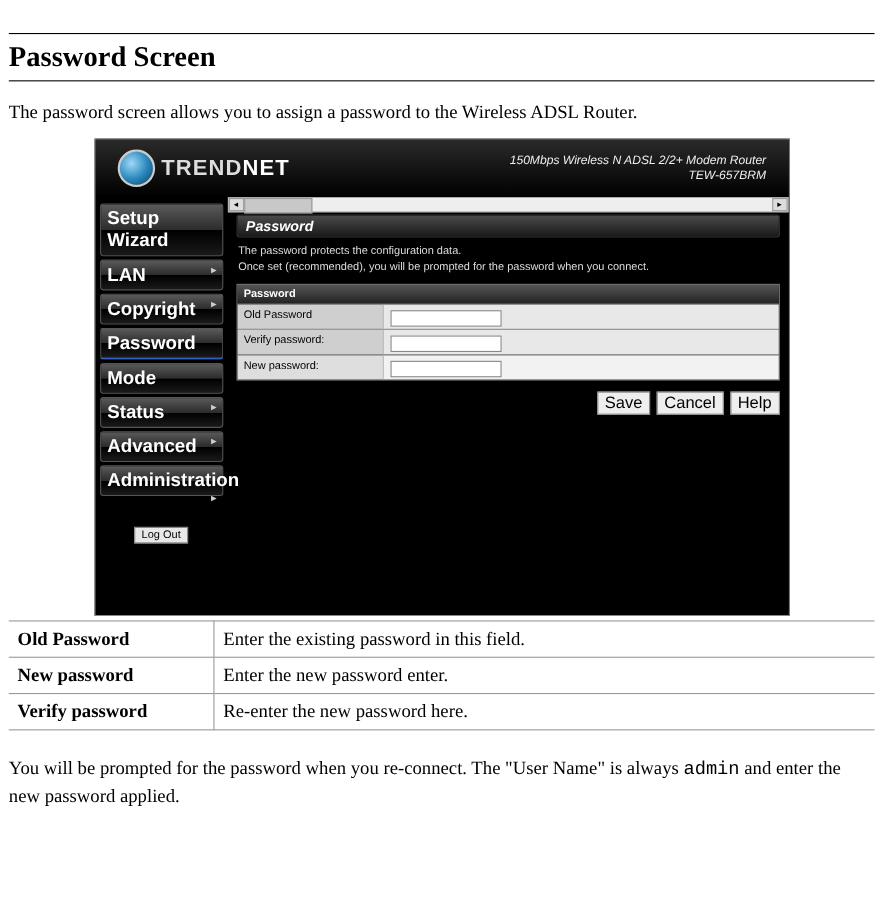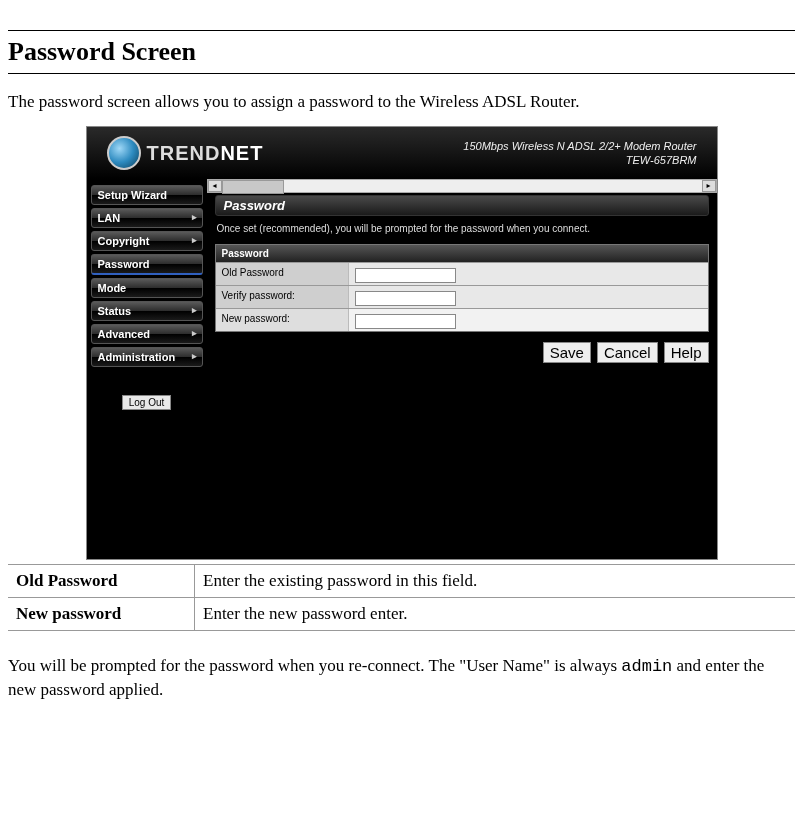--- a/index.html
+++ b/index.html
@@ -73,21 +73,21 @@
 }
 .ss-sidebar {
   width: 112px;
   padding: 6px 4px;
   display: flex;
   flex-direction: column;
   gap: 3px;
 }
 .nav-btn {
   font-family: Arial, sans-serif;
-  font-size: 11px;
+  font-size: 17px;
   font-weight: bold;
   color: #fff;
   background: linear-gradient(#5a5a5a 0%, #2c2c2c 50%, #000 51%, #1a1a1a 100%);
   border: 1px solid #555;
   border-radius: 3px;
   padding: 3px 6px;
   cursor: pointer;
   text-align: left;
   position: relative;
 }
@@ -261,20 +261,21 @@
       <div class="scrollbar-horiz">
         <div class="arrow">◂</div>
         <div class="track">
             <div class="thumb"></div>
           </div>
         <div class="arrow">▸</div>
       </div>
 
       <div class="panel-title-bar">Password</div>
       <div class="panel-desc">
+        <div>The password protects the configuration data.</div>
         <div>Once set (recommended), you will be prompted for the password when you connect.</div>
       </div>
 
       <div class="form-box">
         <div class="form-head">Password</div>
         <div class="form-row">
           <div class="lbl">Old Password</div>
           <div class="fld"><input type="password" style=""></div>
         </div>
         <div class="form-row">
@@ -300,18 +301,22 @@
 <table class="desc-table">
   <tbody>
       <tr>
     <td class="k">Old Password</td>
     <td>Enter the existing password in this field.</td>
   </tr>
   <tr>
     <td class="k">New password</td>
     <td>Enter the new password enter.</td>
   </tr>
+  <tr>
+    <td class="k">Verify password</td>
+    <td>Re-enter the new password here.</td>
+  </tr>
 </tbody>
   </table>
 
 <div class="outro">
   <span>You will be prompted for the password when you re-connect. The "User Name" is always </span><span class="mono">admin</span><span> and enter the new password applied.</span>
 </div>
 
 </body></html>

